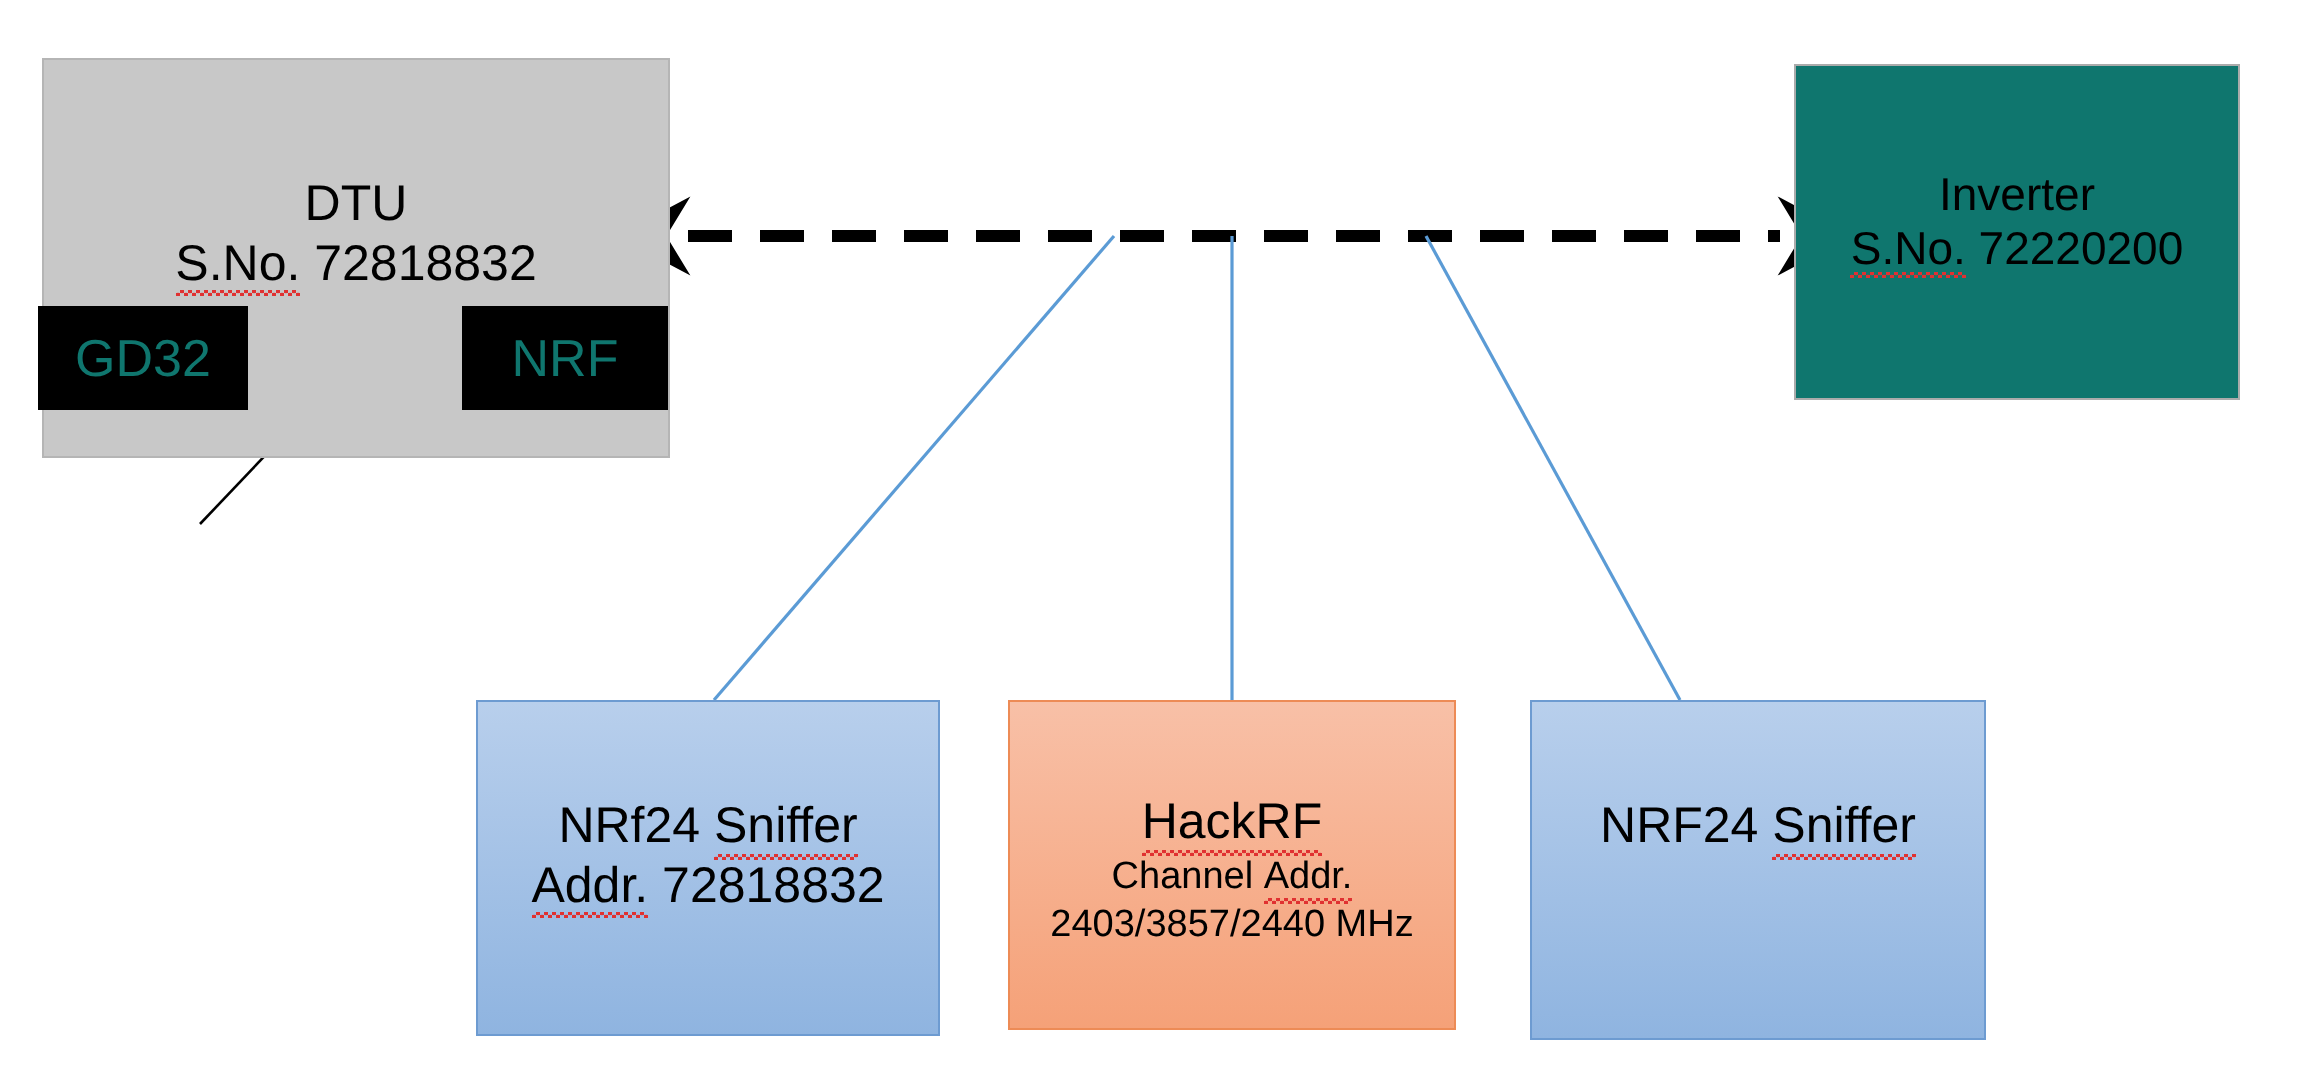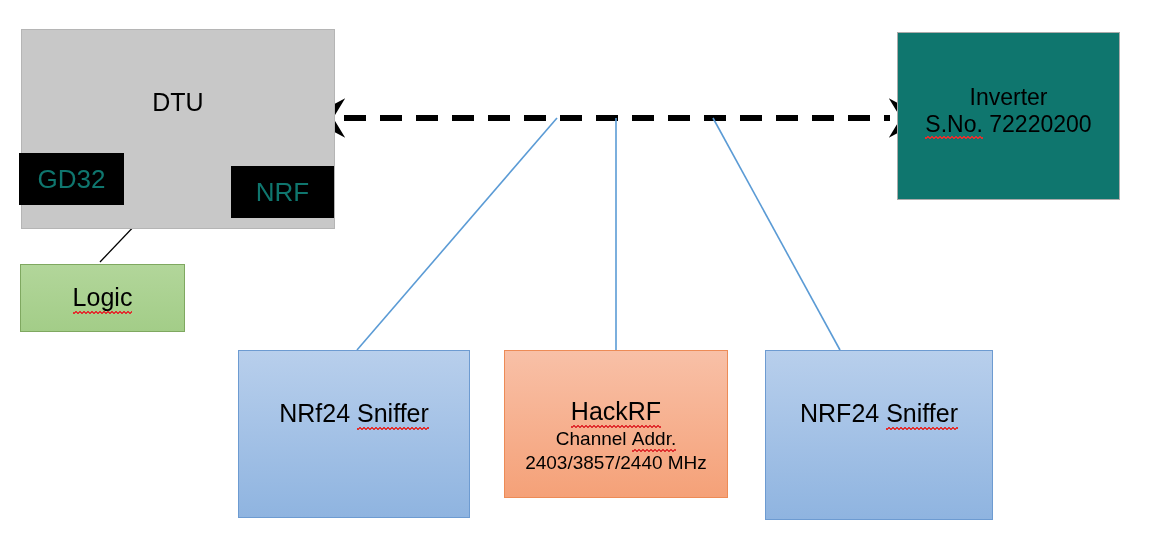--- a/index.html
+++ b/index.html
@@ -43,21 +43,21 @@
     position: absolute;
     box-sizing: border-box;
     background: #000000;
     color: #0f766e;
     display: flex;
     align-items: center;
     justify-content: center;
     font-size: 26px;
   }
   #gd32-chip { left: 19px; top: 153px; width: 105px; height: 52px; }
-  #nrf-chip  { left: 231px; top: 166px; width: 103px; height: 52px; justify-content: center; }
+  #nrf-chip  { left: 231px; top: 153px; width: 103px; height: 52px; justify-content: center; }
   
   #inverter-box {
     left: 897px; top: 32px; width: 223px; height: 168px;
     background: #0f766e;
     border: 1px solid #ababab;
     justify-content: flex-start;
     padding-top: 51px;
   }
   #inverter-box .ln { font-size: 23px; }
   
@@ -70,21 +70,21 @@
   
   #sniffer-left-box {
     left: 238px; top: 350px; width: 232px; height: 168px;
     background: linear-gradient(to bottom, #b8cfec, #8fb4e0);
     border: 1px solid #6d9bd1;
     justify-content: flex-start;
     padding-top: 48px;
   }
   #sniffer-left-box .ln { font-size: 25px; }
   #hackrf-box {
-    left: 504px; top: 350px; width: 224px; height: 148px;
+    left: 504px; top: 350px; width: 224px; height: 165px;
     background: linear-gradient(to bottom, #f8c0a7, #f5a178);
     border: 1px solid #ed8b56;
     justify-content: flex-start;
     padding-top: 46px;
   }
   #hackrf-box .ln-title { font-size: 25px; }
   #hackrf-box .ln-sm { font-size: 19px; line-height: 1.3; }
   #sniffer-right-box {
     left: 765px; top: 350px; width: 228px; height: 170px;
     background: linear-gradient(to bottom, #b8cfec, #8fb4e0);
@@ -148,45 +148,50 @@
 
     <g>
       <line x1="557" y1="118" x2="357" y2="350" stroke="#5b9bd5" stroke-width="1.6"></line>
       <line x1="616" y1="118" x2="616" y2="350" stroke="#5b9bd5" stroke-width="1.6"></line>
       <line x1="713" y1="118" x2="840" y2="350" stroke="#5b9bd5" stroke-width="1.6"></line>
     </g>
   </svg>
 
   <div class="node" id="dtu-box">
     <div class="ln">DTU</div>
+    <div class="ln">
+      <span class="sp">S.No.</span>
+      <span>72818832</span>
+    </div>
   </div>
 
   <div class="chip" id="gd32-chip">
     <span>GD32</span>
   </div>
 
   <div class="chip" id="nrf-chip">
     <span>NRF</span>
   </div>
 
   <div class="node" id="inverter-box">
     <div class="ln">Inverter</div>
     <div class="ln">
       <span class="sp">S.No.</span>
       <span>72220200</span>
     </div>
   </div>
 
-  <div class="node" id="logic-box">
-    <span class="sp">Logic</span>
-  </div>
 
   <div class="node" id="sniffer-left-box">
     <div class="ln">
       NRf24 <span class="sp">Sniffer</span>
+    </div>
+    <div class="ln">
+      <span class="sp">Addr.</span>
+      <span>72818832</span>
     </div>
   </div>
 
   <div class="node" id="hackrf-box">
     <div class="ln-title">
       <span class="sp">HackRF</span>
     </div>
     <div class="ln-sm">
       Channel <span class="sp">Addr.</span>
     </div>

